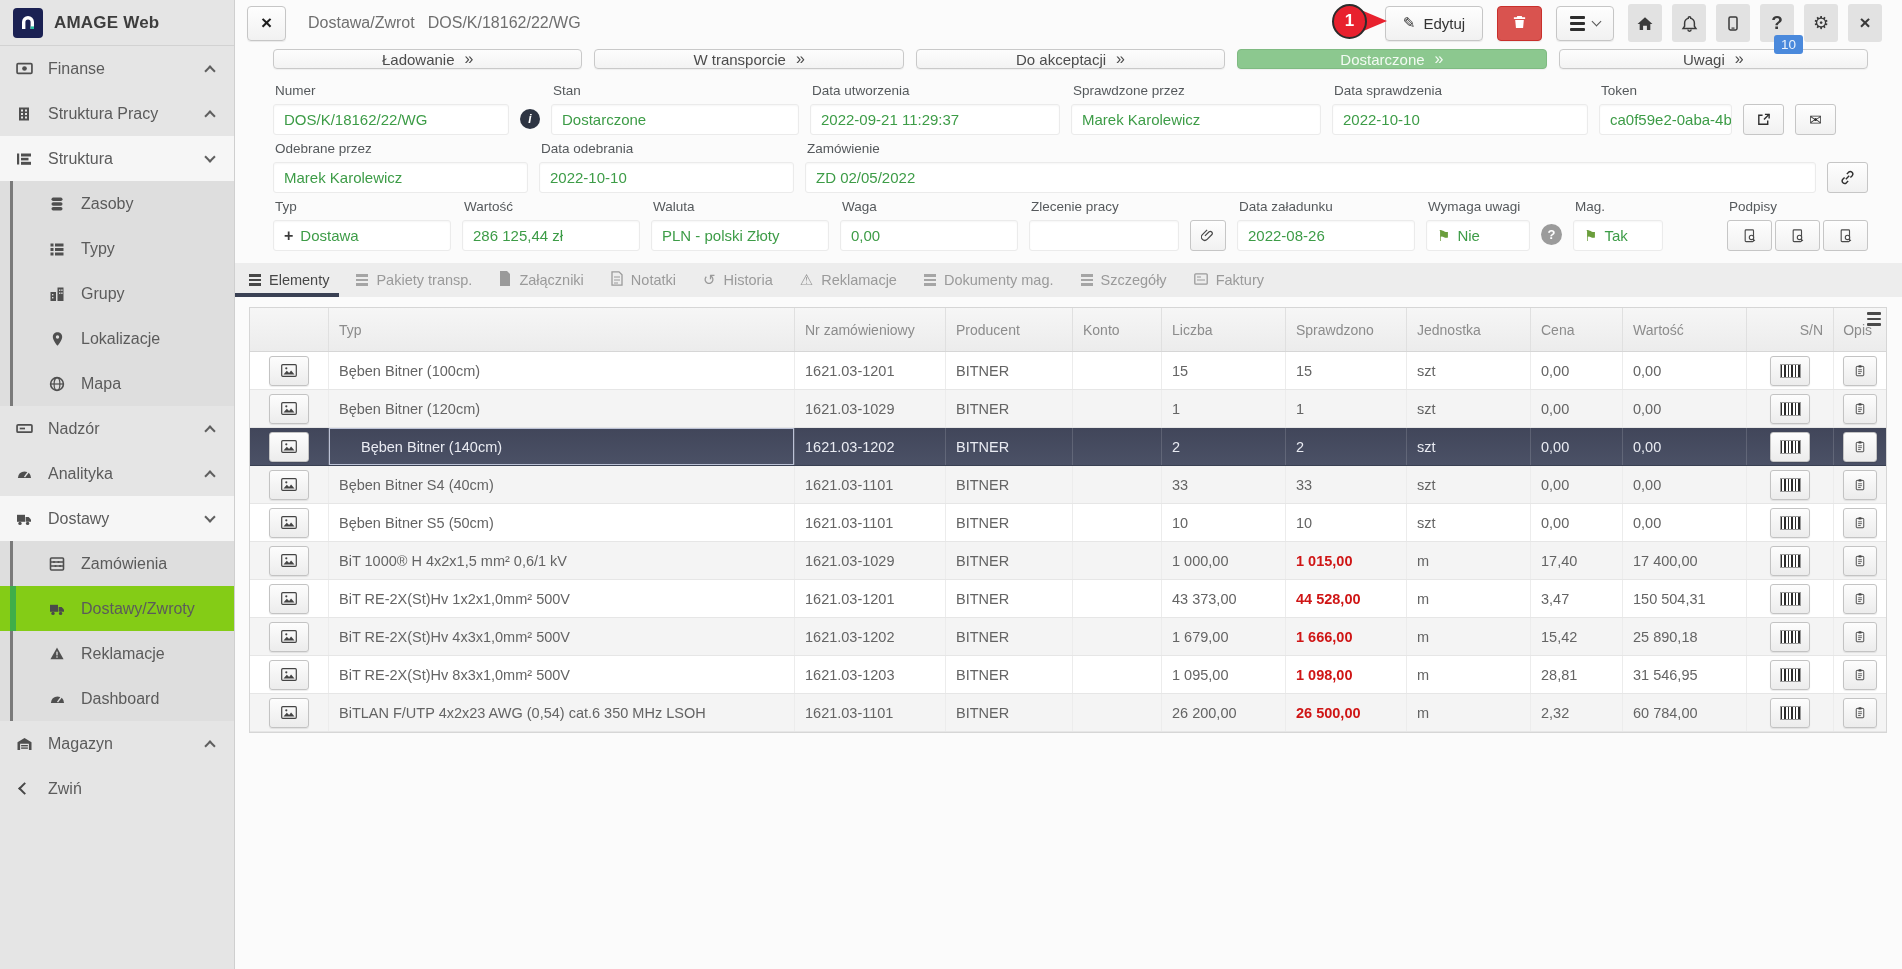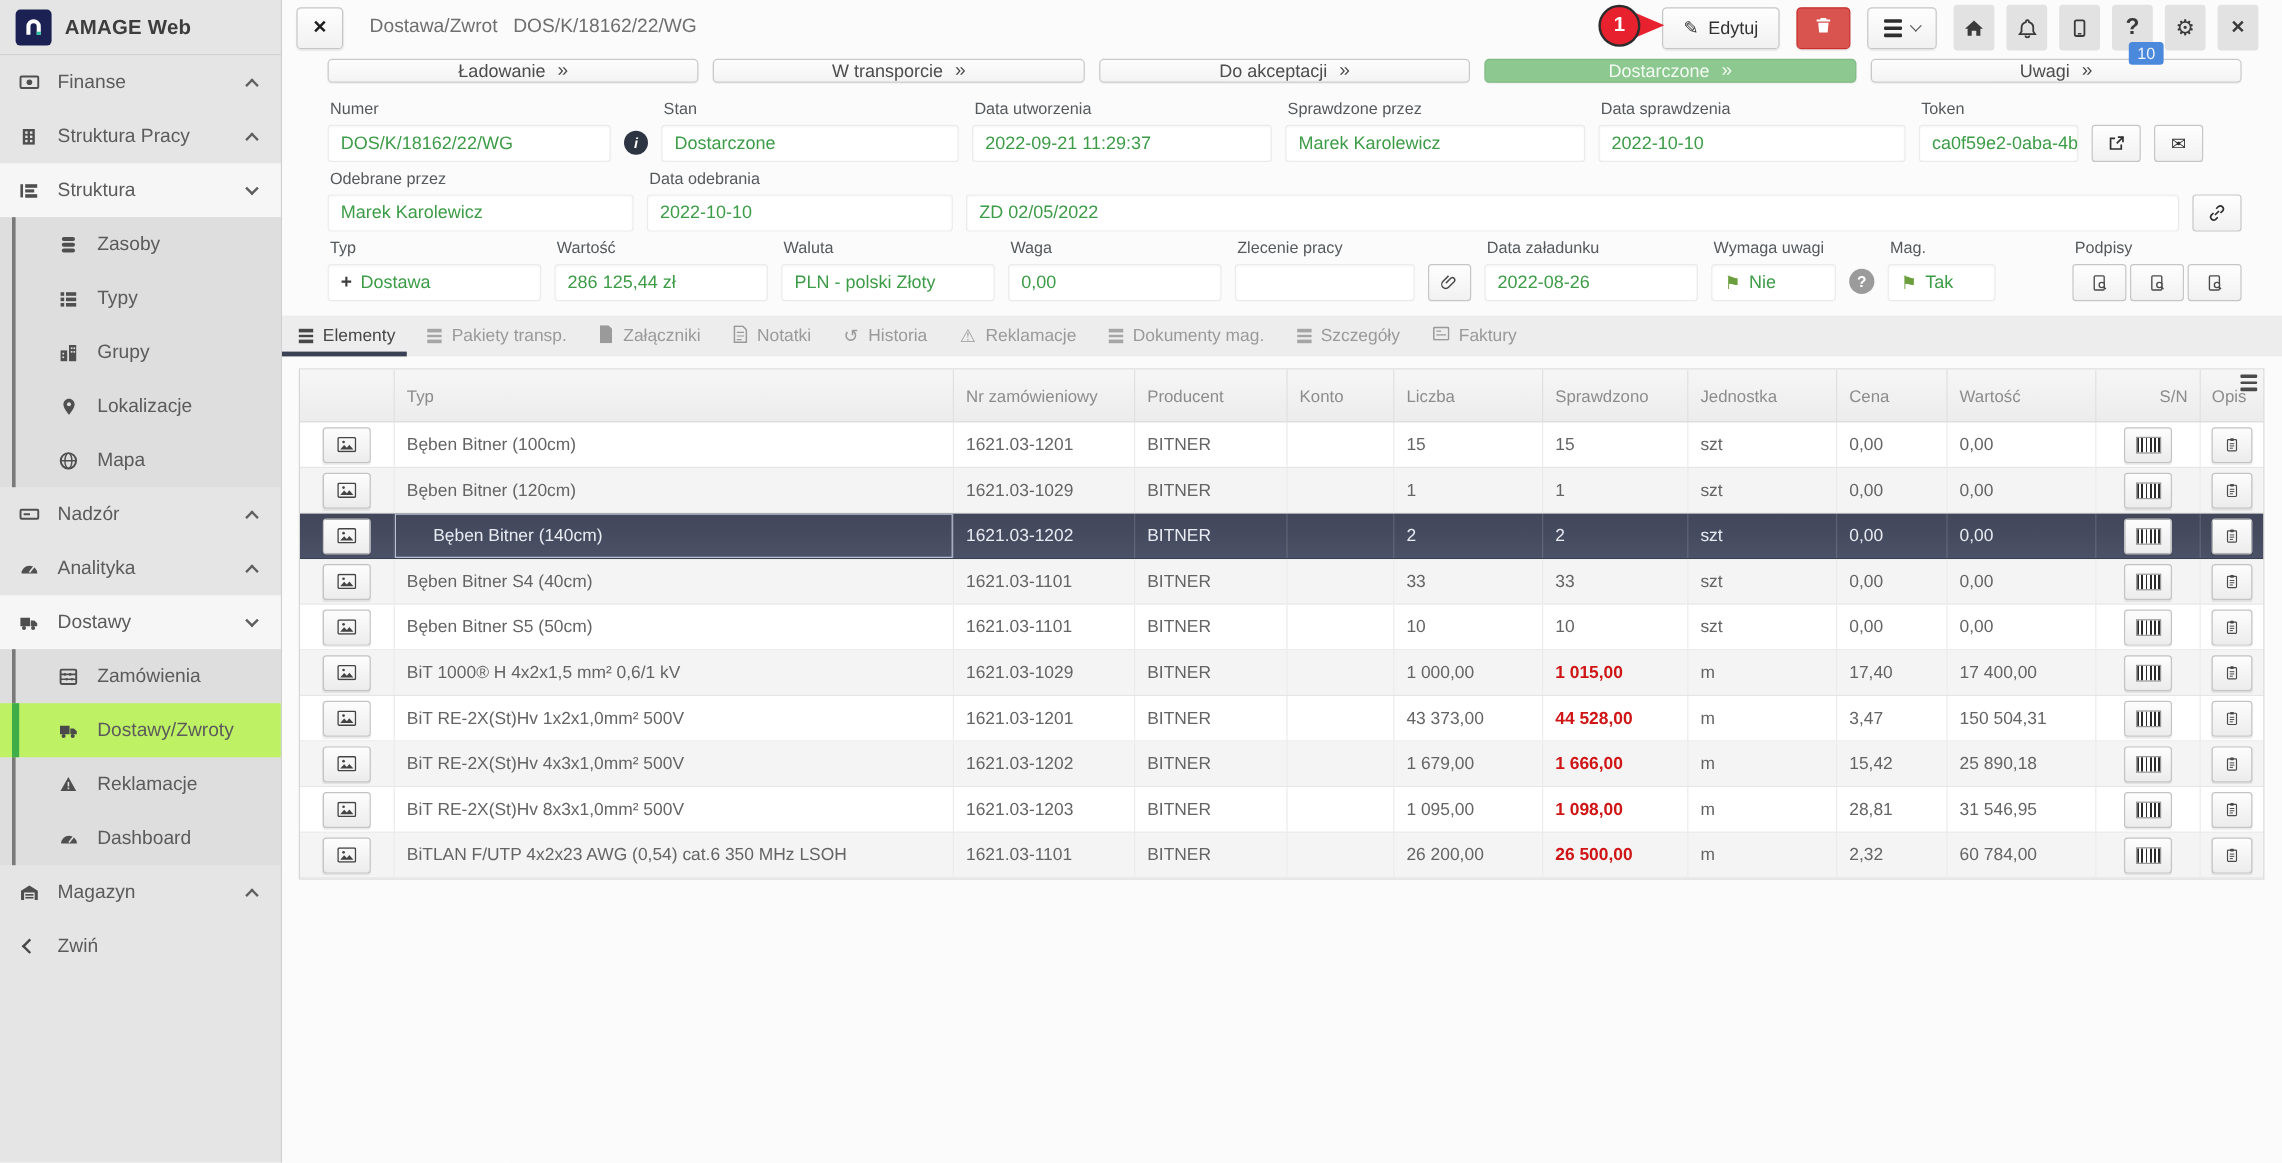--- a/index.html
+++ b/index.html
@@ -14,21 +14,21 @@
   .nav-item { height:45px; display:flex; align-items:center; gap:14px; padding-left:14px; color:#5b5b5b; font-size:16px; cursor:pointer; }
   .nav-item.expanded { background:#f6f6f6; }
   .nav-ic { width:20px; display:flex; justify-content:center; align-items:center; flex:none; }
   .chev { width:8px; height:8px; border-right:2px solid #5f5f5f; border-bottom:2px solid #5f5f5f; display:inline-block; margin-left:auto; margin-right:20px; flex:none; }
   .chev.up { transform:rotate(-135deg); margin-top:5px; }
   .chev.down { transform:rotate(45deg); margin-top:-4px; }
   .chev-left { width:9px; height:9px; border-left:2.5px solid #474747; border-bottom:2.5px solid #474747; transform:rotate(45deg); display:inline-block; }
   .submenu { background:#dedede; position:relative; }
   .submenu::before { content:''; position:absolute; left:10px; top:0; bottom:0; width:3px; background:#7a7a7a; }
   .sub-item { height:45px; display:flex; align-items:center; gap:14px; padding-left:47px; color:#5b5b5b; font-size:16px; cursor:pointer; }
-  .sub-item.active { background:#bef264; position:relative; }
+  .sub-item.active { background:#84cc16; position:relative; }
   .sub-item.active::before { content:''; position:absolute; left:10px; top:0; bottom:0; width:6px; background:#3fae49; }
   .collapse-item { margin-top:0; }
 
   
   .main { flex:1; display:flex; flex-direction:column; background:#fbfbfb; position:relative; }
 
   
   .topbar { height:46px; display:flex; align-items:center; padding:0 20px 0 12px; gap:10px; }
   .btn { border:1px solid #c6c6c6; border-radius:4px; background:linear-gradient(#fefefe,#f1f1f1); box-shadow:0 1px 1px rgba(0,0,0,.07); font-size:15px; color:#333; cursor:pointer; display:flex; align-items:center; justify-content:center; font-family:inherit; }
   .close-btn { width:39px; height:35px; font-size:19px; font-weight:bold; color:#1d1d1d; }
@@ -465,20 +465,21 @@
               <span class="fval">Marek Karolewicz</span>
             </div>
         </div>
         <div class="field" style="width:255px">
           <div class="flabel">Data odebrania</div>
           <div class="finput">
               <span class="fval">2022-10-10</span>
             </div>
         </div>
         <div class="field" style="flex:1">
+          <div class="flabel">Zamówienie</div>
           <div class="finput">
               <span class="fval">ZD 02/05/2022</span>
             </div>
         </div>
         <button class="fbtn">
             <svg width="15" height="15" viewBox="0 0 16 16" fill="none" stroke="#2f2f2f">
               <path d="M6.2 9.8 9.8 6.2" stroke-width="1.5"></path>
               <path d="M7.3 4.2 9.2 2.3a2.7 2.7 0 0 1 3.8 3.8L11.1 8" stroke-width="1.5"></path>
               <path d="M8.7 11.8 6.8 13.7a2.7 2.7 0 0 1-3.8-3.8L4.9 8" stroke-width="1.5"></path>
             </svg>

